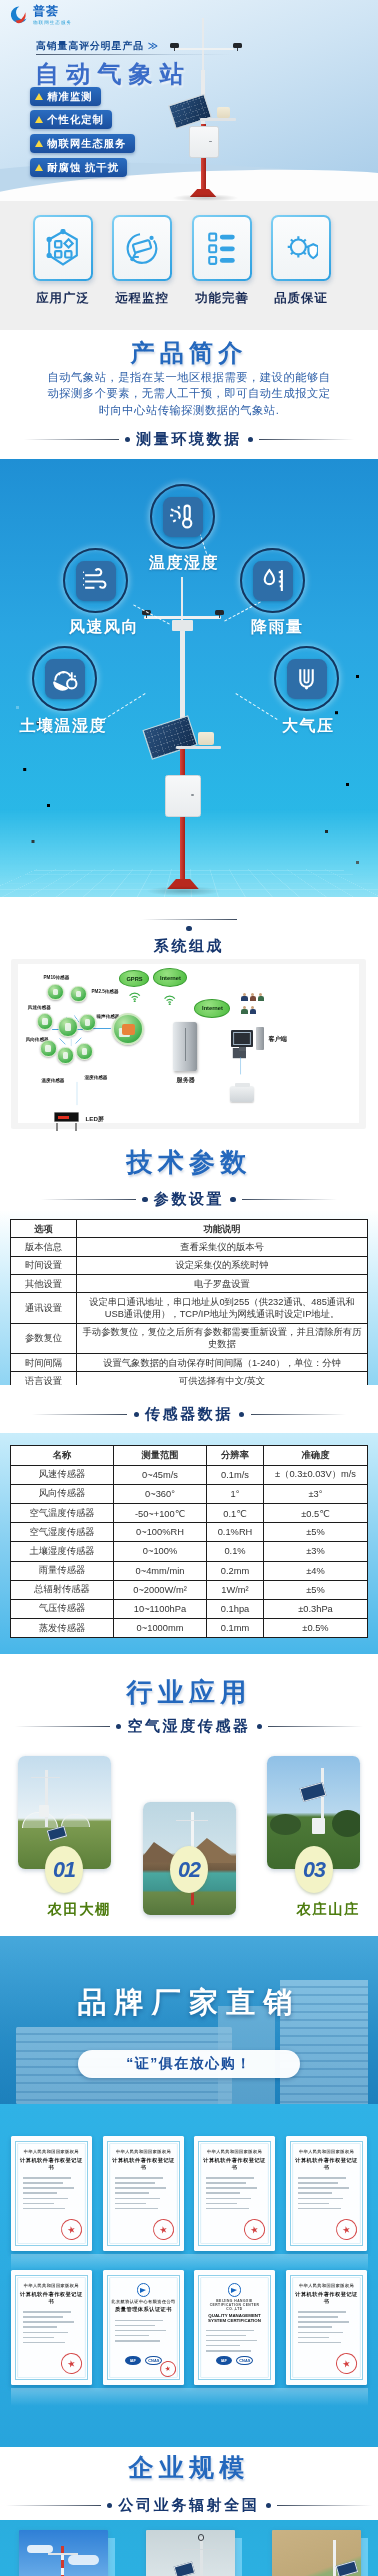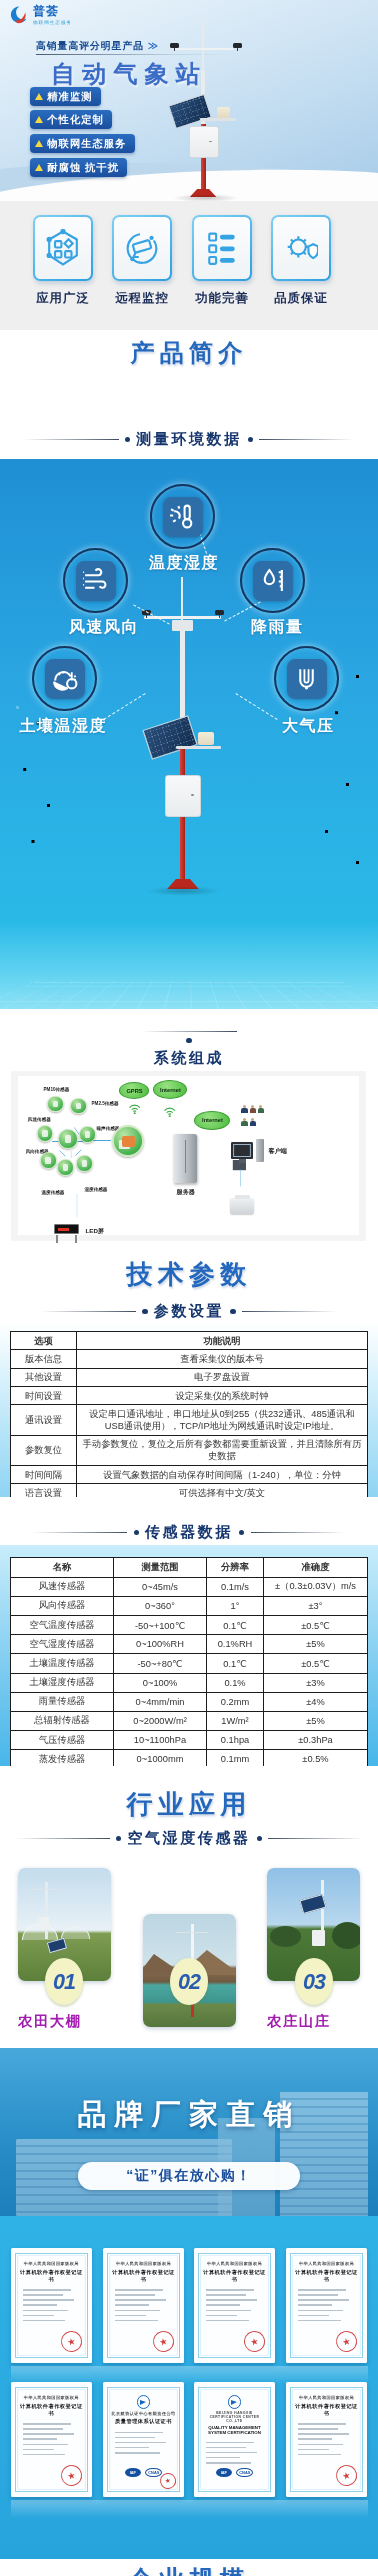--- a/index.html
+++ b/index.html
@@ -11,21 +11,21 @@
   .sec-hero { height:201px; background:linear-gradient(160deg,#eef6fc 0%,#cfe4f4 45%,#a6cbe8 100%); }
   .logo { position:absolute; left:9.3px; top:5.2px; display:flex; align-items:flex-start; gap:3.1px; }
   .logo-mark { width:20.6px; height:20.6px; }
   .logo-txt { display:flex; flex-direction:column; }
   .logo-name { font-size:12px; font-weight:bold; color:#1565c0; letter-spacing:1px; line-height:1.1; }
   .logo-sub { font-size:4.6px; color:#2aa0d8; letter-spacing:1px; margin-top:1.5px; }
   .tagline { position:absolute; left:36px; top:40px; font-size:9.8px; font-weight:bold; color:#15488f; letter-spacing:1px; }
   .tagline .arr { color:#2468bd; font-weight:bold; }
   .tagline-line { position:absolute; left:36px; top:54px; width:196px; height:1px;
       background:linear-gradient(to right,#4a5a70 0%,rgba(120,150,180,.25) 70%,rgba(255,255,255,0) 100%); }
-  .hero-title { position:absolute; left:35px; top:58px; font-size:24px; font-weight:bold; color:#3a6cc8; letter-spacing:7.2px; text-shadow:1px 1.5px 2.1px rgba(255,255,255,.8),0.5px 1px 1px rgba(40,80,160,.25);margin-left:16px; }
+  .hero-title { position:absolute; left:35px; top:58px; font-size:24px; font-weight:bold; color:#3a6cc8; letter-spacing:7.2px; text-shadow:1px 1.5px 2.1px rgba(255,255,255,.8),0.5px 1px 1px rgba(40,80,160,.25); }
   .pill { position:absolute; left:30px; display:inline-flex; align-items:center; gap:4.1px;
       background:linear-gradient(180deg,#2a6cc0,#1b4f9e); color:#fff; font-weight:bold; font-size:10.3px;
       letter-spacing:1px; padding:2.6px 8.2px 2.6px 5.2px; border-radius:4.1px; box-shadow:0 1.5px 3.1px rgba(20,60,120,.35); }
   .tri { width:0; height:0; border-left:4.1px solid transparent; border-right:4.1px solid transparent; border-bottom:7.2px solid #f7d742; }
   .wave2 { position:absolute; left:-62px; bottom:-30px; width:515px; height:67px; background:#bcd7ec; border-radius:50%; transform:rotate(2deg); }
   .wave1 { position:absolute; left:-52px; bottom:-37px; width:526px; height:67px; background:#fdfdfd; border-radius:50%; transform:rotate(-2deg); }
 
   
   .station { position:absolute; }
   .st-hero { left:170px; top:18px; width:72px; height:181px; }
@@ -59,21 +59,21 @@
   .intro-text { position:absolute; left:46px; right:46px; top:39px; font-size:11.3px; color:#2d5fa8; line-height:1.45; text-align:center; letter-spacing:0.5px; }
   .divider { position:absolute; left:0; right:0; display:flex; align-items:center; justify-content:center; gap:6.2px; }
   .divider .ln { width:95px; height:1px; }
   .divider .ln.l { background:linear-gradient(to right,rgba(130,130,130,0),#3c4a5e); }
   .divider .ln.r { background:linear-gradient(to left,rgba(130,130,130,0),#3c4a5e); }
   .divider .dot { width:5.2px; height:5.2px; border-radius:50%; background:#1b3a6b; }
   .divider .dtxt { font-size:15px; font-weight:bold; color:#16366e; letter-spacing:2.6px; white-space:nowrap; }
   .intro-div { top:100px; }
 
   
-  .sec-measure { height:550px; background:linear-gradient(180deg,#1f8fd4 0%,#2aa6e2 40%,#29c0e9 100%); }
+  .sec-measure { height:438px; background:linear-gradient(180deg,#1f8fd4 0%,#2aa6e2 40%,#29c0e9 100%); }
   .pxdots { position:absolute; width:3.1px; height:3.1px; background:rgba(255,255,255,.28); }
   .px1 { left:15.5px; top:247px; box-shadow:20.6px 15.5px,46px -20.6px,340px -31px,319px 5.2px,7.2px 62px,31px 98px,330px 77px,309px 124px,15.5px 134px,340px 155px; }
   .floor { position:absolute; left:0; right:0; bottom:0; height:88px; background:linear-gradient(180deg,rgba(255,255,255,0),rgba(190,245,255,.45) 70%,rgba(225,252,255,.55)); }
   .grid { position:absolute; left:-41px; right:-41px; bottom:-7.2px; height:98px; opacity:.45;
       background-image:repeating-linear-gradient(0deg,rgba(255,255,255,.5) 0 1px,transparent 1px 15.5px),repeating-linear-gradient(90deg,rgba(255,255,255,.5) 0 1px,transparent 1px 29px);
       transform:perspective(165px) rotateX(58deg); transform-origin:bottom center; }
   .mcirc { position:absolute; width:65px; height:65px; border-radius:50%; border:2.6px solid #14365f;
       box-shadow:0 0 7.2px rgba(255,255,255,.55), inset 0 0 5.2px rgba(255,255,255,.25); display:flex; align-items:center; justify-content:center; }
   .mtile { width:40px; height:40px; border-radius:8.2px; background:#2e6ea8; display:flex; align-items:center; justify-content:center; box-shadow:0 1px 3.1px rgba(0,40,80,.3); }
   .mlabel { position:absolute; font-size:16px; font-weight:bold; color:#fff; letter-spacing:1.5px; text-shadow:0 1px 2.1px rgba(0,60,110,.35); white-space:nowrap; }
@@ -112,37 +112,37 @@
   
   .sec-tech { height:251px; background:#fff; }
   .tech-title { position:absolute; left:0; right:0; top:11.3px; font-size:26px; }
   .param-div { top:56px; }
   .tband { position:absolute; left:0; right:0; }
   .band1 { top:77px; height:174px; background:linear-gradient(180deg,#feffff 0%,#cfeefb 40%,#8fd4f3 100%); }
   .ptable { width:358px; margin:8.2px auto 0; border-collapse:collapse; background:#fff; }
   .ptable td { border:1px solid #1c1c1c; background:#fff; font-size:9.3px; color:#333; padding:2.6px 4.1px; text-align:center; line-height:1.3; }
   .ptable td.c1 { width:66px; }
   .sec-sensor { height:269px; background:#fff; }
-  .sensor-div { top:26px; }
+  .sensor-div { top:20px; }
   .band2 { top:48px; height:221px; background:linear-gradient(180deg,#c9edfb 0%,#7fccf0 55%,#47b6e9 100%); }
   .stable { width:358px; margin:12.4px auto 0; border-collapse:collapse; }
   .stable td { border:1px solid #1c1c1c; background:#fff; font-size:9.3px; color:#333; padding:2.6px 3.1px; text-align:center; }
   .stable td.c1 { width:103px; } .stable td.c2 { width:93px; } .stable td.c3 { width:57px; }
 
   
   .sec-apps { height:282px; background:#fff; }
   .apps-title { position:absolute; left:0; right:0; top:20.6px; font-size:26px; }
   .apps-div { top:63px; }
   .photo { position:absolute; border-radius:7.2px; overflow:hidden; box-shadow:0 1.5px 4.1px rgba(80,110,140,.3); }
   .app-photo { top:102px; width:93px; height:113px; }
   .ax0 { left:18px; } .ax1 { left:143px;margin-top:46px; } .ax2 { left:267px; }
   .badge-num { position:absolute; top:192px; width:38px; height:47px; border-radius:50%; background:#f3f3c6; box-shadow:0 1.5px 3.1px rgba(100,120,60,.35);
       display:flex; align-items:center; justify-content:center; font-size:21.6px; font-weight:bold; font-style:italic; color:#2a5db0; letter-spacing:-1px; }
   .bnx0 { left:45px; } .bnx1 { left:170px; } .bnx2 { left:295px; }
-  .app-label { position:absolute; top:246px; width:93px; text-align:left; font-size:14.4px; font-weight:bold; color:#a21caf; letter-spacing:1.5px; }
+  .app-label { position:absolute; top:246px; width:93px; text-align:right; font-size:14.4px; font-weight:bold; color:#4d7c0f; letter-spacing:1.5px; }
   .scene-pole { position:absolute; width:2.6px; background:#e8ebed; }
   .scene-panel { position:absolute; width:17.5px; height:11.3px; background:#1c3f6e; border:1px solid #dfe4e8; transform:rotate(-16deg); }
   .scene-box { position:absolute; width:10.3px; height:12.4px; background:#eef1f2; border-radius:1px; }
   .scene-bar { position:absolute; height:1.5px; background:#dfe4e8; }
 
   
   .sec-factory { height:168px; background:linear-gradient(180deg,#57b2e0 0%,#2e93cc 60%,#1f86c2 100%); }
   .bld { position:absolute; background:rgba(225,240,248,.75);
       background-image:repeating-linear-gradient(180deg,transparent 0 6.2px,rgba(90,140,180,.45) 6.2px 8.2px); }
   .bld1 { left:15.5px; bottom:0; width:216px; height:77px; border-radius:1.5px; }
@@ -287,20 +287,21 @@
         <circle cx="27" cy="33" r="14"></circle>
         <path d="M27 13 v6 M27 47 v6 M7 33 h6 M41 33 h6 M13 19 l4 4 M41 47 l-4 -4 M13 47 l4 -4 M41 19 l-4 4"></path>
         <path d="M46 32 l9 -4 l9 4 v9 c0 8 -9 13 -9 13 s-9 -5 -9 -13 Z" fill="#fff"></path>
       </svg>
     </div>
     <div class="blabel bx3">品质保证</div>
   </div>
 
   <div class="sec sec-intro">
     <div class="h2big intro-title">产品简介</div>
+    <div class="intro-text">自动气象站，是指在某一地区根据需要，建设的能够自动探测多个要素，无需人工干预，即可自动生成报文定时向中心站传输探测数据的气象站.</div>
     <div class="divider intro-div">
       <span class="ln l"></span>
         <span class="dot"></span>
       <span class="dtxt">测量环境数据</span>
       <span class="dot"></span>
         <span class="ln r"></span>
     </div>
   </div>
 
   <div class="sec sec-measure">
@@ -498,26 +499,26 @@
         <tbody>
             <tr>
           <td class="c1" style="font-weight:bold;">选项</td>
           <td style="font-weight:bold;">功能说明</td>
         </tr>
         <tr>
               <td class="c1">版本信息</td>
               <td>查看采集仪的版本号</td>
             </tr>
         <tr>
+              <td class="c1">时间设置</td>
+              <td>设定采集仪的系统时钟</td>
+            </tr>
+        <tr>
               <td class="c1">其他设置</td>
               <td>电子罗盘设置</td>
-            </tr>
-        <tr>
-              <td class="c1">时间设置</td>
-              <td>设定采集仪的系统时钟</td>
             </tr>
         <tr>
               <td class="c1">通讯设置</td>
               <td>设定串口通讯地址，串口地址从0到255（供232通讯、485通讯和USB通讯使用），TCP/IP地址为网线通讯时设定IP地址。</td>
             </tr>
         <tr>
               <td class="c1">参数复位</td>
               <td>手动参数复位，复位之后所有参数都需要重新设置，并且清除所有历史数据</td>
             </tr>
         <tr>
@@ -569,26 +570,20 @@
               <td class="c3">0.1℃</td>
               <td>±0.5℃</td>
             </tr>
         <tr>
               <td class="c1">空气湿度传感器</td>
               <td class="c2">0~100%RH</td>
               <td class="c3">0.1%RH</td>
               <td>±5%</td>
             </tr>
         <tr>
-              <td class="c1">土壤温度传感器</td>
-              <td class="c2">-50~+80℃</td>
-              <td class="c3">0.1℃</td>
-              <td>±0.5℃</td>
-            </tr>
-        <tr>
               <td class="c1">土壤湿度传感器</td>
               <td class="c2">0~100%</td>
               <td class="c3">0.1%</td>
               <td>±3%</td>
             </tr>
         <tr>
               <td class="c1">雨量传感器</td>
               <td class="c2">0~4mm/min</td>
               <td class="c3">0.2mm</td>
               <td>±4%</td>

